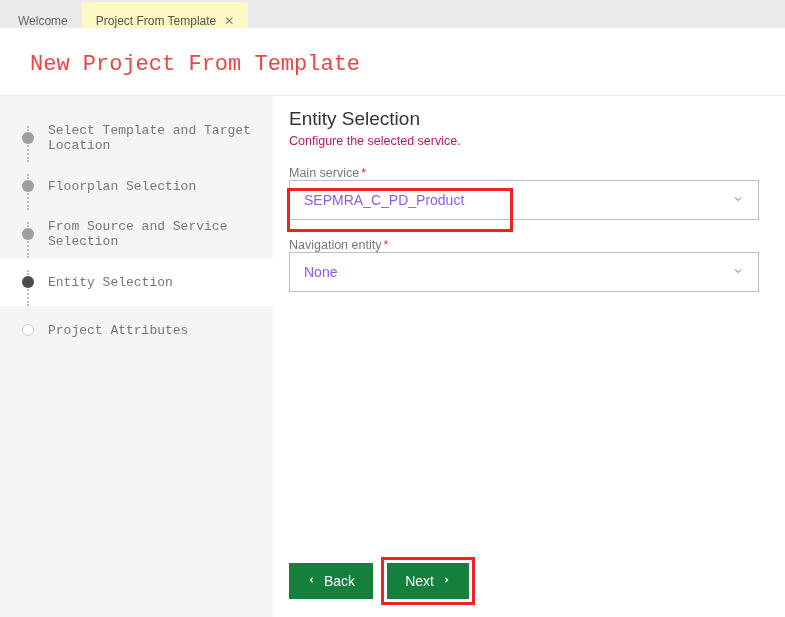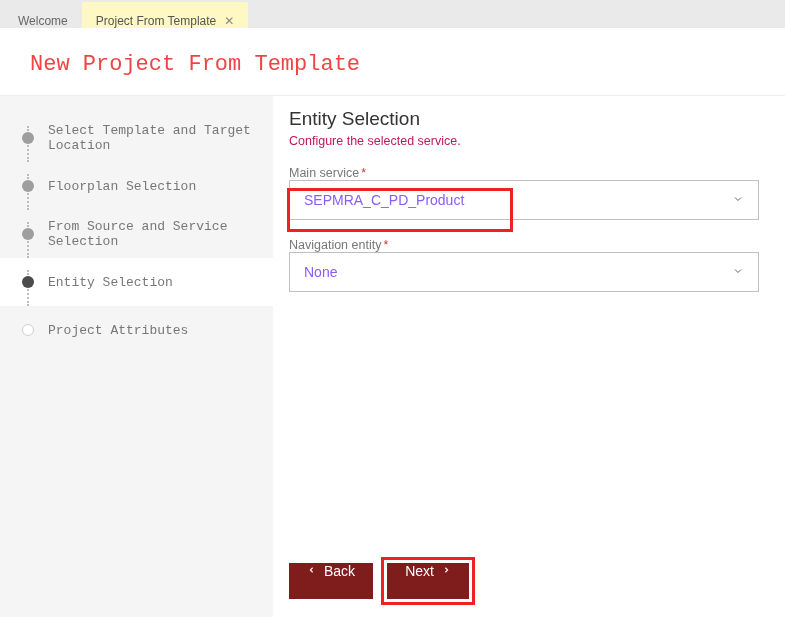--- a/index.html
+++ b/index.html
@@ -29,21 +29,21 @@
   .section-sub { font-size:12.5px; color:#be185d; margin-top:4px; }
   .field { margin-top:18px; }
   .field-label { font-size:12.5px; color:#777; }
   .req { color:#c33; margin-left:2px; }
   .select { height:40px; border:1px solid #bfbfbf; display:flex; align-items:center; padding:0 14px; justify-content:space-between; font-size:14px; color:#8b5cf6; background:#fff; cursor:pointer; }
   .select .chev svg { width:12px; height:12px; }
   
   .hl { position:absolute; border:3px solid #e22; pointer-events:none; }
   
   .footer { margin-top:auto; display:flex; gap:14px; padding-top:18px; }
-  .btn { height:36px; padding:0 18px; background:#7f1d1d; color:#fff; display:flex; align-items:flex-start; gap:8px; font-size:14px; cursor:pointer; border:none; }
+  .btn { height:36px; padding:10px 18px; background:#15803d; color:#fff; display:flex; align-items:flex-start; gap:8px; font-size:14px; cursor:pointer; border:none; }
   .btn svg { width:9px; height:12px; }
 </style>
 </head>
 <body>
 
 <div class="app">
 
   <div class="tabstrip">
     <div class="tab">
       <span>Welcome</span>

